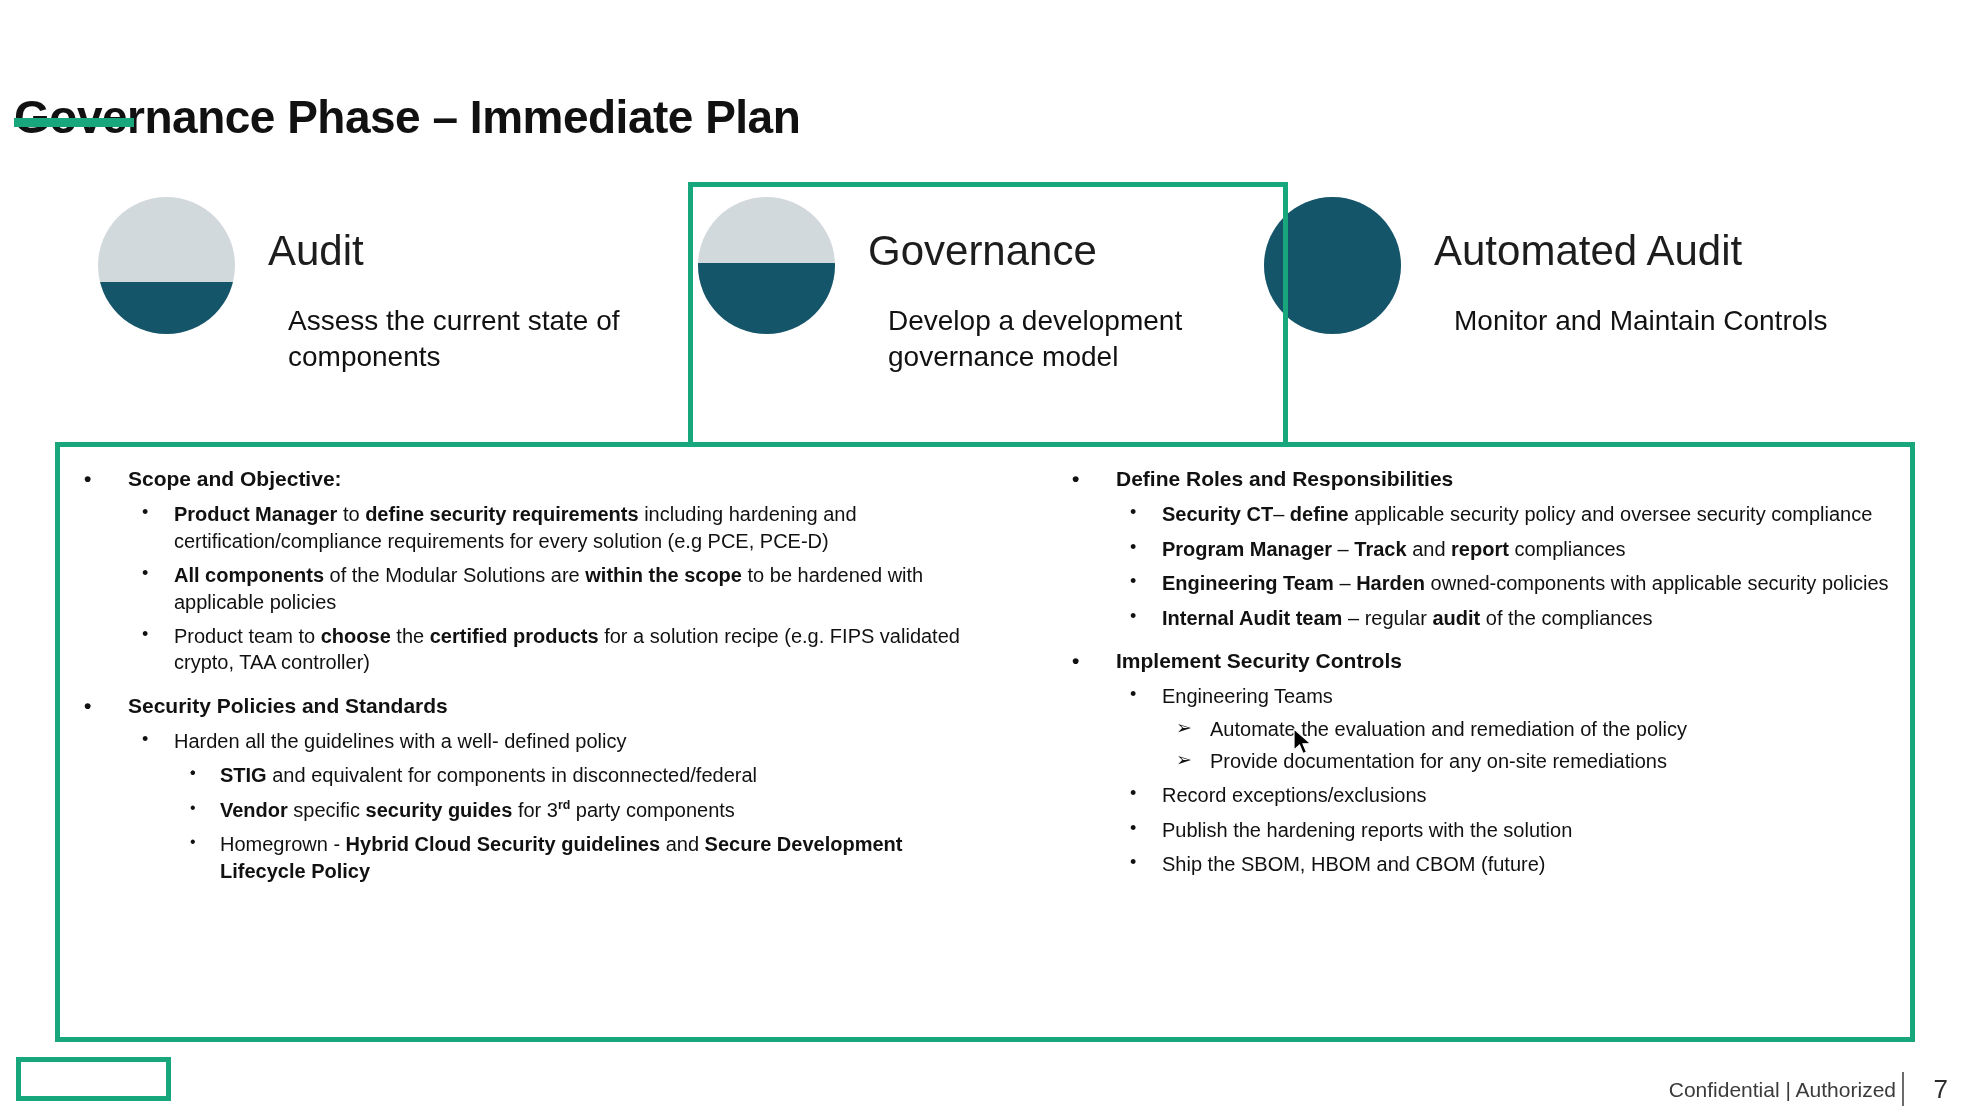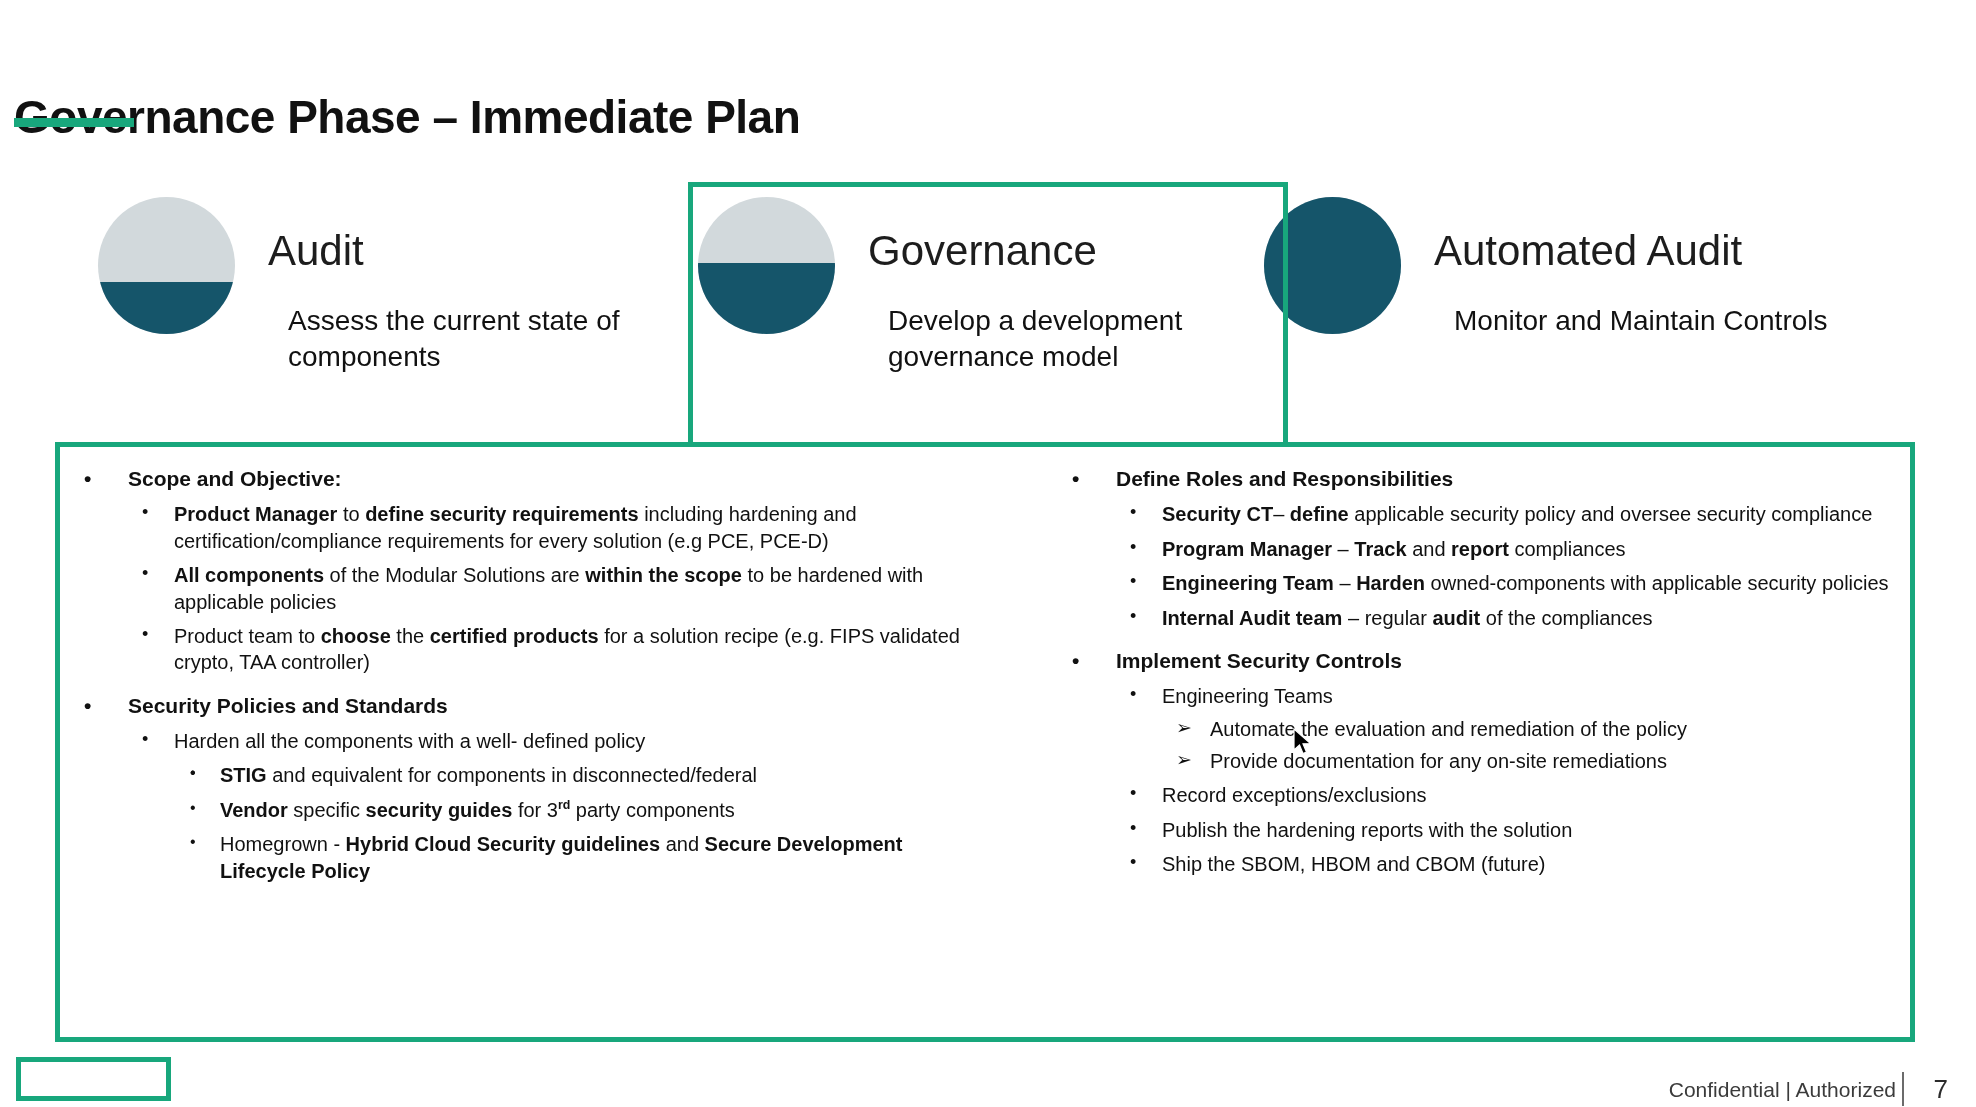--- a/index.html
+++ b/index.html
@@ -301,21 +301,21 @@
           </li>
         </ul>
       </li>
 
       <li class="l1 grp">
         <span class="b">•</span>
         <span>Security Policies and Standards</span>
         <ul class="lvl sub">
           <li class="l2">
             <span class="b">•</span>
-            <span>Harden all the components with a well- defined policy</span>
+            <span>Harden all the guidelines with a well- defined policy</span>
             <ul class="lvl sub">
               <li class="l3">
                 <span class="b">•</span>
               </li>
               <li class="l3">
                 <span class="b">•</span>
                 <span><b>STIG</b> and equivalent for components in disconnected/federal</span>
               </li>
               <li class="l3">
                 <span class="b">•</span>

